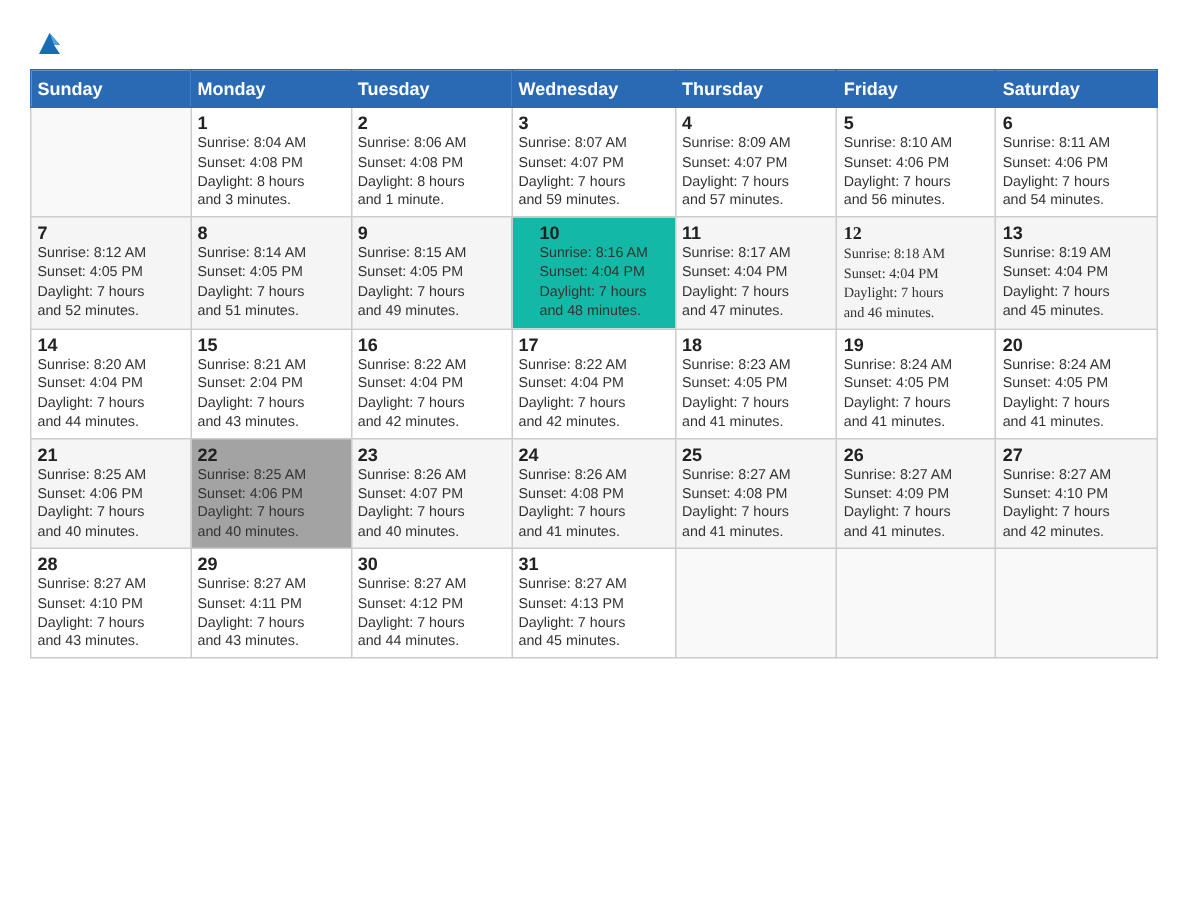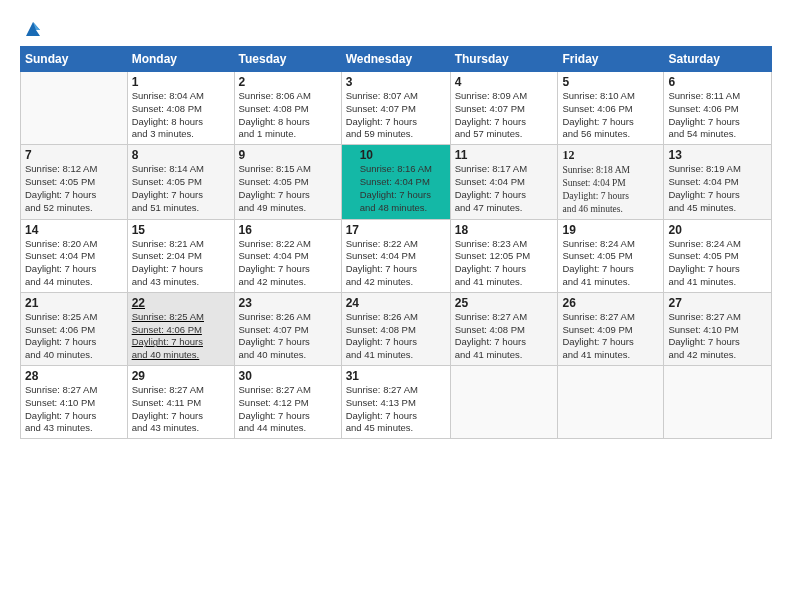--- a/index.html
+++ b/index.html
@@ -256,21 +256,21 @@
           <td style="background: rgb(255, 255, 255);">
             <span class="day-number">17</span>
             <div class="day-detail" style="white-space: pre-line;">Sunrise: 8:22 AM
 Sunset: 4:04 PM
 Daylight: 7 hours
 and 42 minutes.</div>
           </td>
           <td style="background: rgb(255, 255, 255); margin-top: 32px;">
             <span class="day-number">18</span>
             <div class="day-detail" style="white-space: pre-line;">Sunrise: 8:23 AM
-Sunset: 12:05 PM
+Sunset: 4:05 PM
 Daylight: 7 hours
 and 41 minutes.</div>
           </td>
           <td style="background: rgb(255, 255, 255);">
             <span class="day-number">19</span>
             <div class="day-detail" style="white-space: pre-line;">Sunrise: 8:24 AM
 Sunset: 4:05 PM
 Daylight: 7 hours
 and 41 minutes.</div>
           </td>
@@ -283,21 +283,21 @@
           </td>
         </tr>
         <tr>
           <td style="background: rgb(245, 245, 245);">
             <span class="day-number">21</span>
             <div class="day-detail" style="white-space: pre-line;">Sunrise: 8:25 AM
 Sunset: 4:06 PM
 Daylight: 7 hours
 and 40 minutes.</div>
           </td>
-          <td style="background: #e5e5e5; text-decoration: underline;">
+          <td style="background: #a3a3a3;">
             <span class="day-number">22</span>
             <div class="day-detail" style="white-space: pre-line;">Sunrise: 8:25 AM
 Sunset: 4:06 PM
 Daylight: 7 hours
 and 40 minutes.</div>
           </td>
           <td style="background: rgb(245, 245, 245);">
             <span class="day-number">23</span>
             <div class="day-detail" style="white-space: pre-line;">Sunrise: 8:26 AM
 Sunset: 4:07 PM

